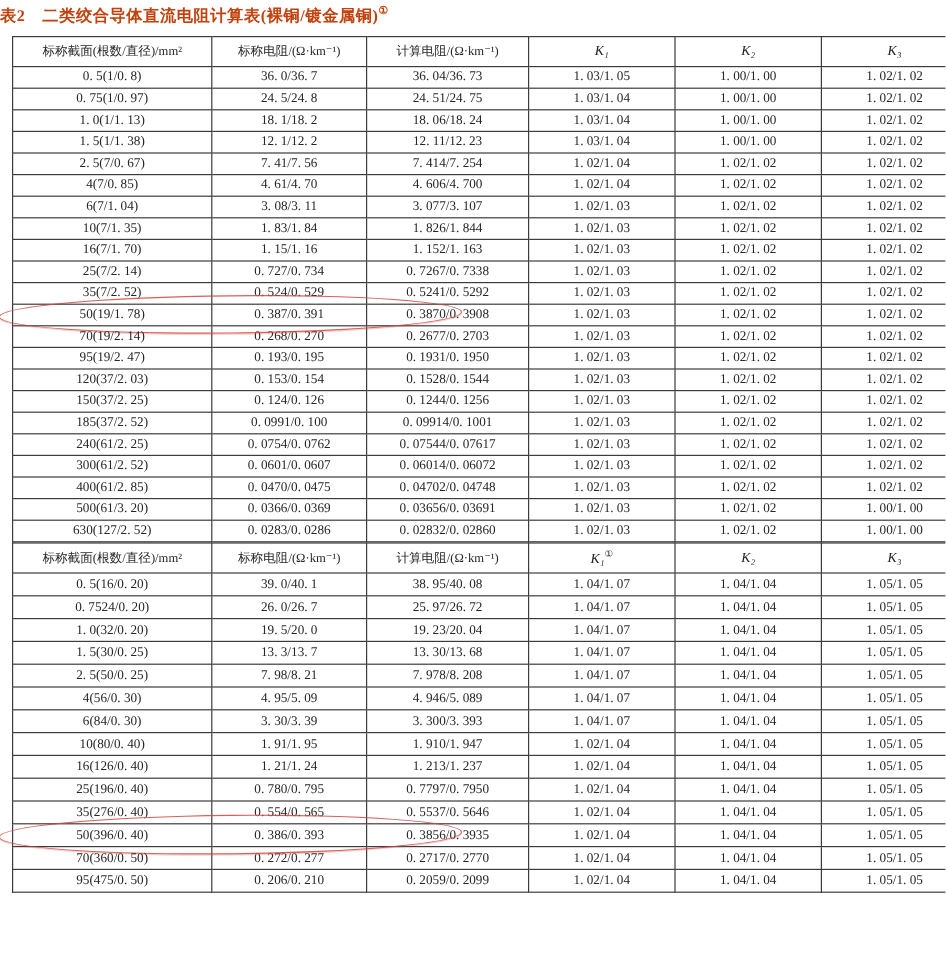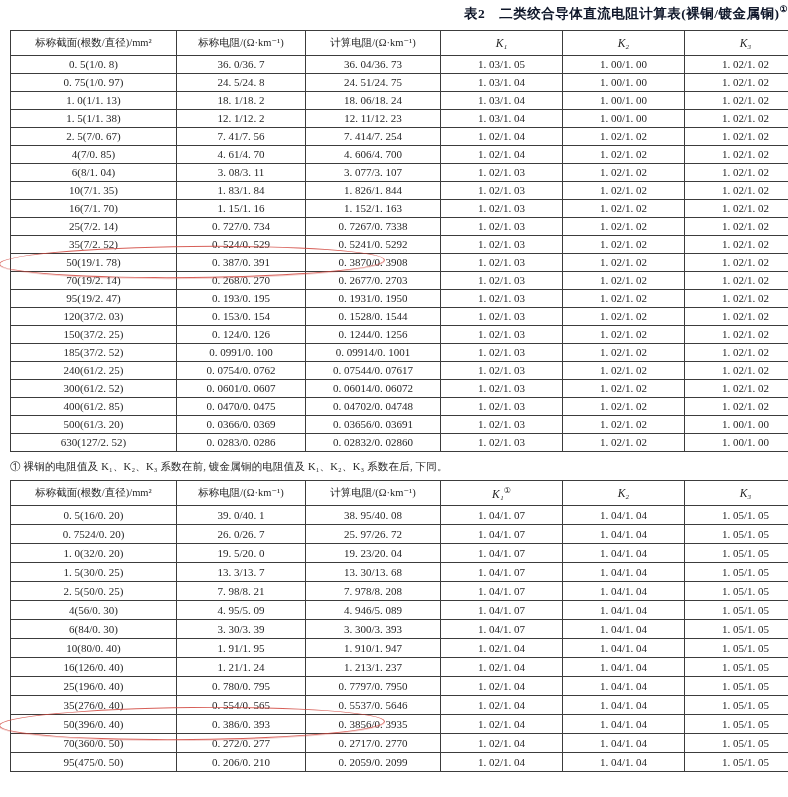--- a/index.html
+++ b/index.html
@@ -7,24 +7,24 @@
     position:relative;
     width:788px;height:797px;
     overflow:hidden;
     background:#ffffff;
     font-family:"Liberation Serif","DejaVu Serif",serif;
     color:#222;
   }
   .tbl-title{
     margin:0;
     padding:4px 0 7px 0;
-    text-align:right;
+    text-align:left;
     font-size:13.5px;
     font-weight:bold;
-    color:#0f172a;
+    color:#c2410c;
     letter-spacing:0.5px;
   }
   .tbl-title .gap{display:inline-block;width:14px;}
   .tbl-title sup{font-size:9px;}
   table{
     width:768px;
     margin:0 10px;
     border-collapse:collapse;
     table-layout:fixed;
   }
@@ -134,21 +134,21 @@
           </tr>
           <tr>
             <td>4(7/0. 85)</td>
             <td>4. 61/4. 70</td>
             <td>4. 606/4. 700</td>
             <td>1. 02/1. 04</td>
             <td>1. 02/1. 02</td>
             <td>1. 02/1. 02</td>
           </tr>
           <tr>
-            <td>6(8/1. 04)</td>
+            <td>6(7/1. 04)</td>
             <td>3. 08/3. 11</td>
             <td>3. 077/3. 107</td>
             <td>1. 02/1. 03</td>
             <td>1. 02/1. 02</td>
             <td>1. 02/1. 02</td>
           </tr>
           <tr>
             <td>10(7/1. 35)</td>
             <td>1. 83/1. 84</td>
             <td>1. 826/1. 844</td>
@@ -265,21 +265,20 @@
             <td>0. 0283/0. 0286</td>
             <td>0. 02832/0. 02860</td>
             <td>1. 02/1. 03</td>
             <td>1. 02/1. 02</td>
             <td>1. 00/1. 00</td>
           </tr>
         </tbody>
     </table>
   </section>
 
-  <p class="footnote">①  裸铜的电阻值及 K₁、K₂、K₃ 系数在前, 镀金属铜的电阻值及 K₁、K₂、K₃ 系数在后, 下同。</p>
 
   <section>
     <table id="table3">
       <thead>
           <tr>
             <th>标称截面(根数/直径)/mm²</th>
             <th>标称电阻/(Ω·km⁻¹)</th>
             <th>计算电阻/(Ω·km⁻¹)</th>
             <th>K₁<sup>①</sup></th>
             <th>K₂</th>

